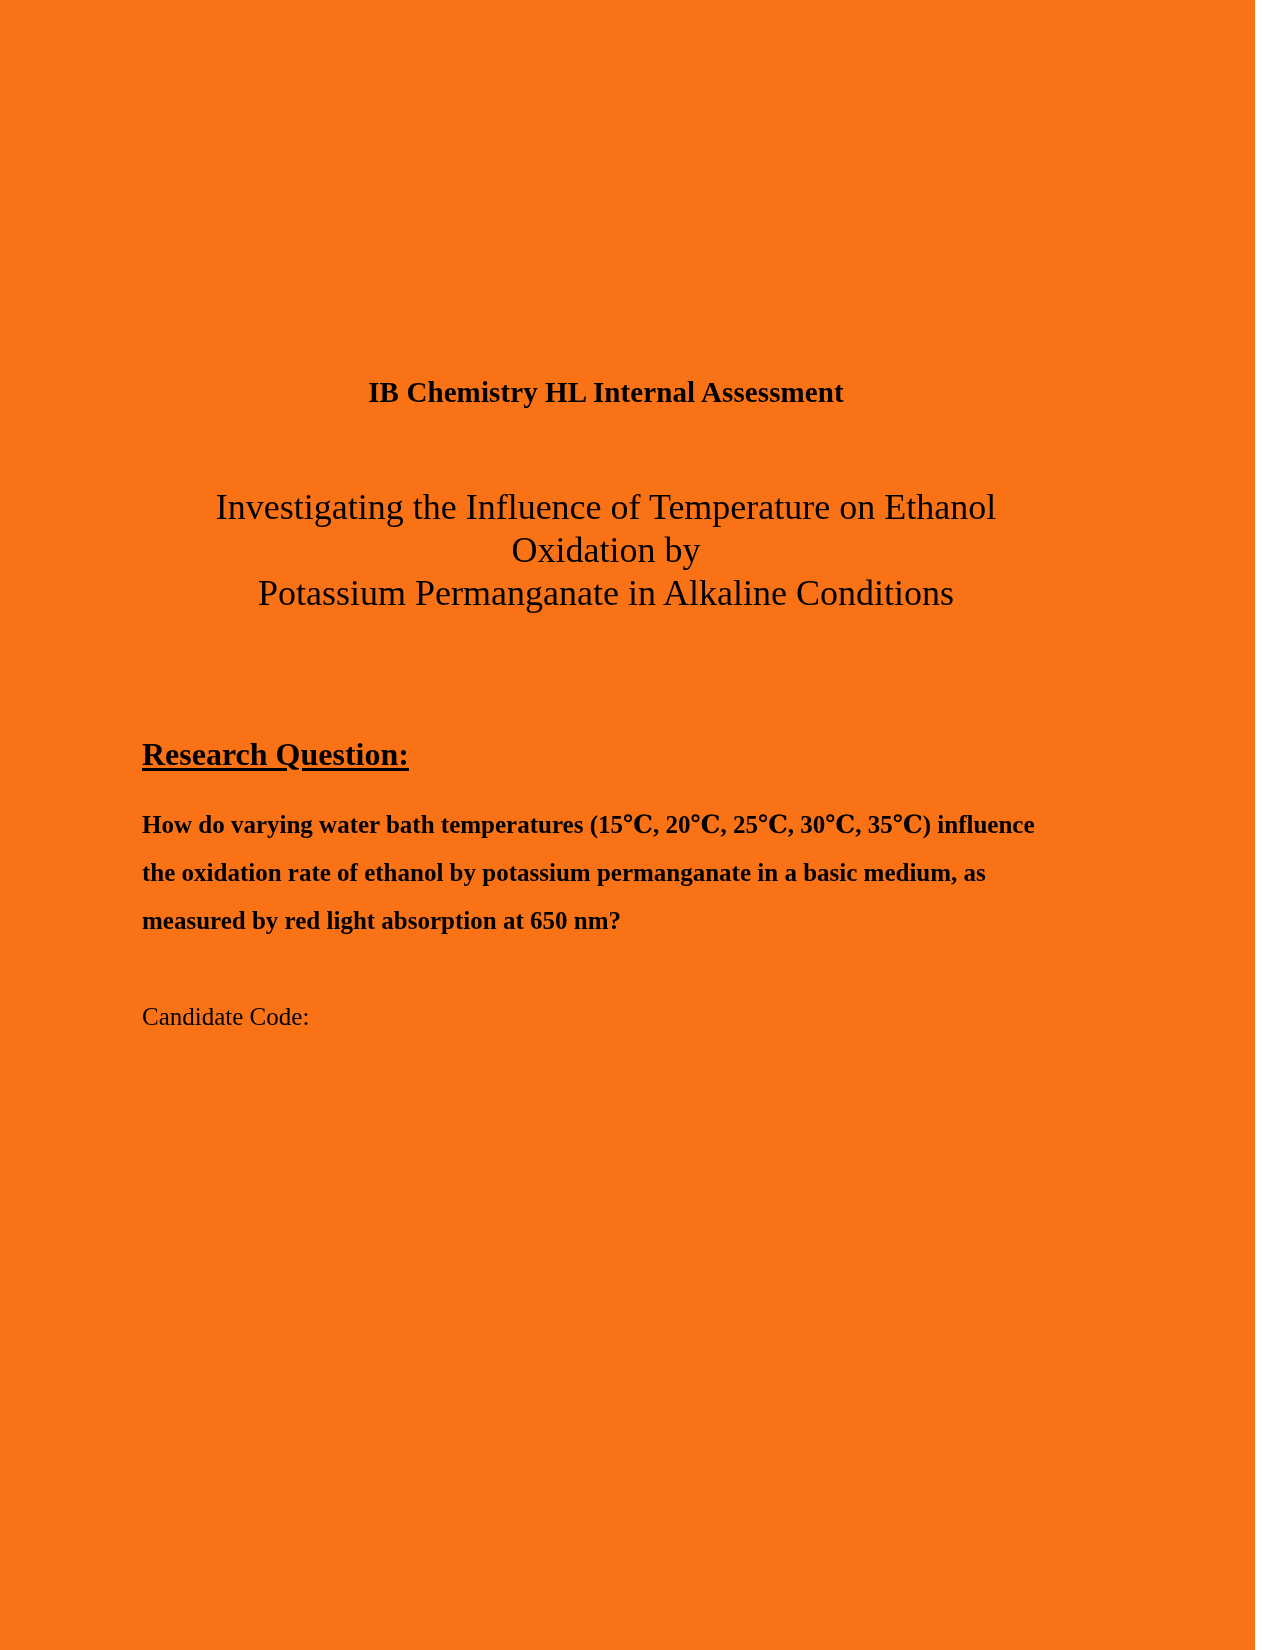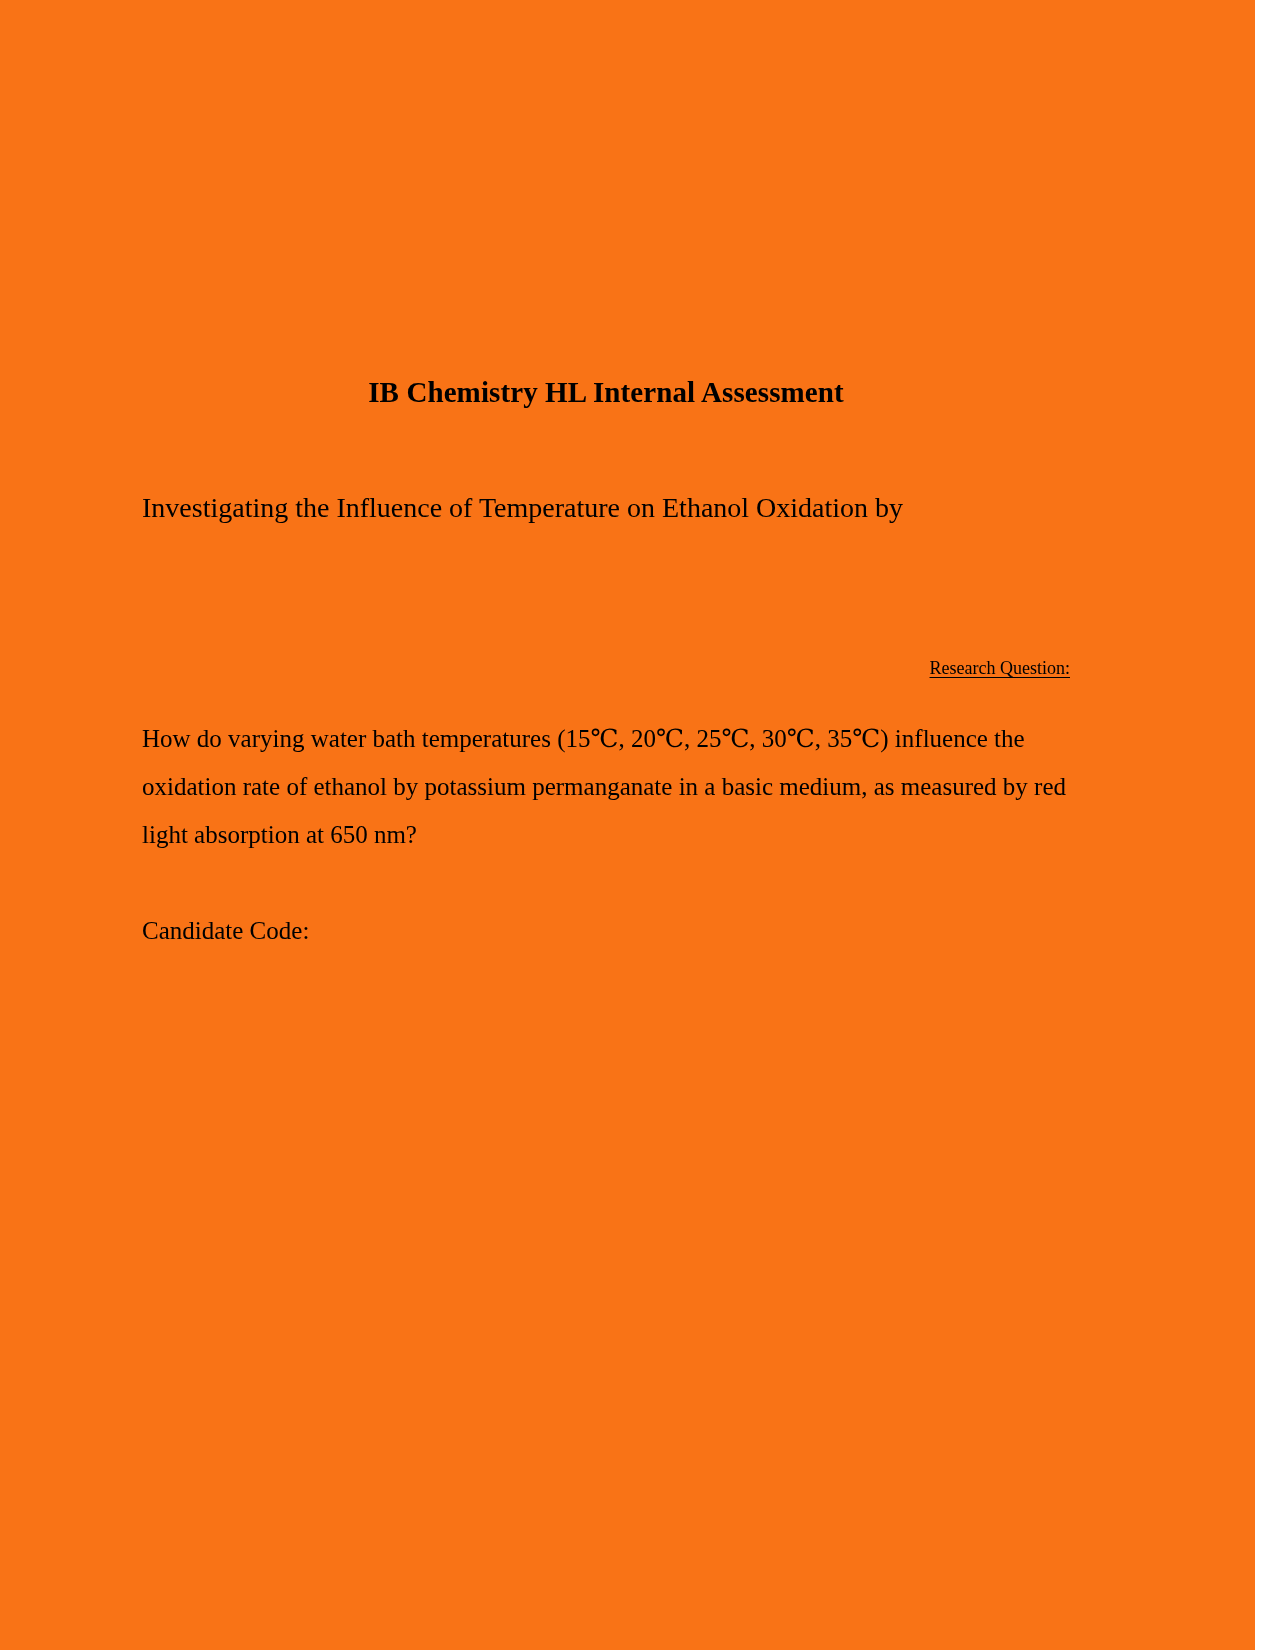--- a/index.html
+++ b/index.html
@@ -32,45 +32,46 @@
     text-align: center;
     font-weight: bold;
     font-size: 29px;
     line-height: 44px;
     letter-spacing: 0.1px;
   }
   .gap-after-title {
     height: 72px;
   }
   .doc-subtitle {
-    text-align: left;
+    text-align: center;
     font-weight: normal;
-    font-size: 28px;
+    font-size: 36px;
     line-height: 43px;
   }
   .gap-after-subtitle {
     height: 120px;
   }
   .section-heading {
-    text-align: right;
-    font-weight: normal;
-    font-size: 18px;
+    text-align: left;
+    font-weight: bold;
+    font-size: 32px;
     line-height: 38px;
   }
   .section-heading span.u {
     text-decoration: underline;
     text-underline-offset: 3px;
   }
   .gap-after-heading {
     height: 28px;
   }
   .body-paragraph {
     text-align: left;
     font-size: 25px;
     line-height: 48px;
+    font-weight: bold;
   }
   .gap-after-paragraph {
     height: 48px;
   }
   .meta-line {
     font-weight: normal;
     font-size: 25px;
     line-height: 48px;
   }
   .meta-gap {
@@ -84,20 +85,21 @@
   <div class="content">
 
     <div class="spacer-top"></div>
 
     <div class="doc-title">IB Chemistry HL Internal Assessment</div>
 
     <div class="gap-after-title"></div>
 
     <div class="doc-subtitle">
       <div>Investigating the Influence of Temperature on Ethanol Oxidation by</div>
+      <div>Potassium Permanganate in Alkaline Conditions</div>
     </div>
 
     <div class="gap-after-subtitle"></div>
 
     <div class="section-heading">
       <span class="u">Research Question:</span>
     </div>
 
     <div class="gap-after-heading"></div>
 

